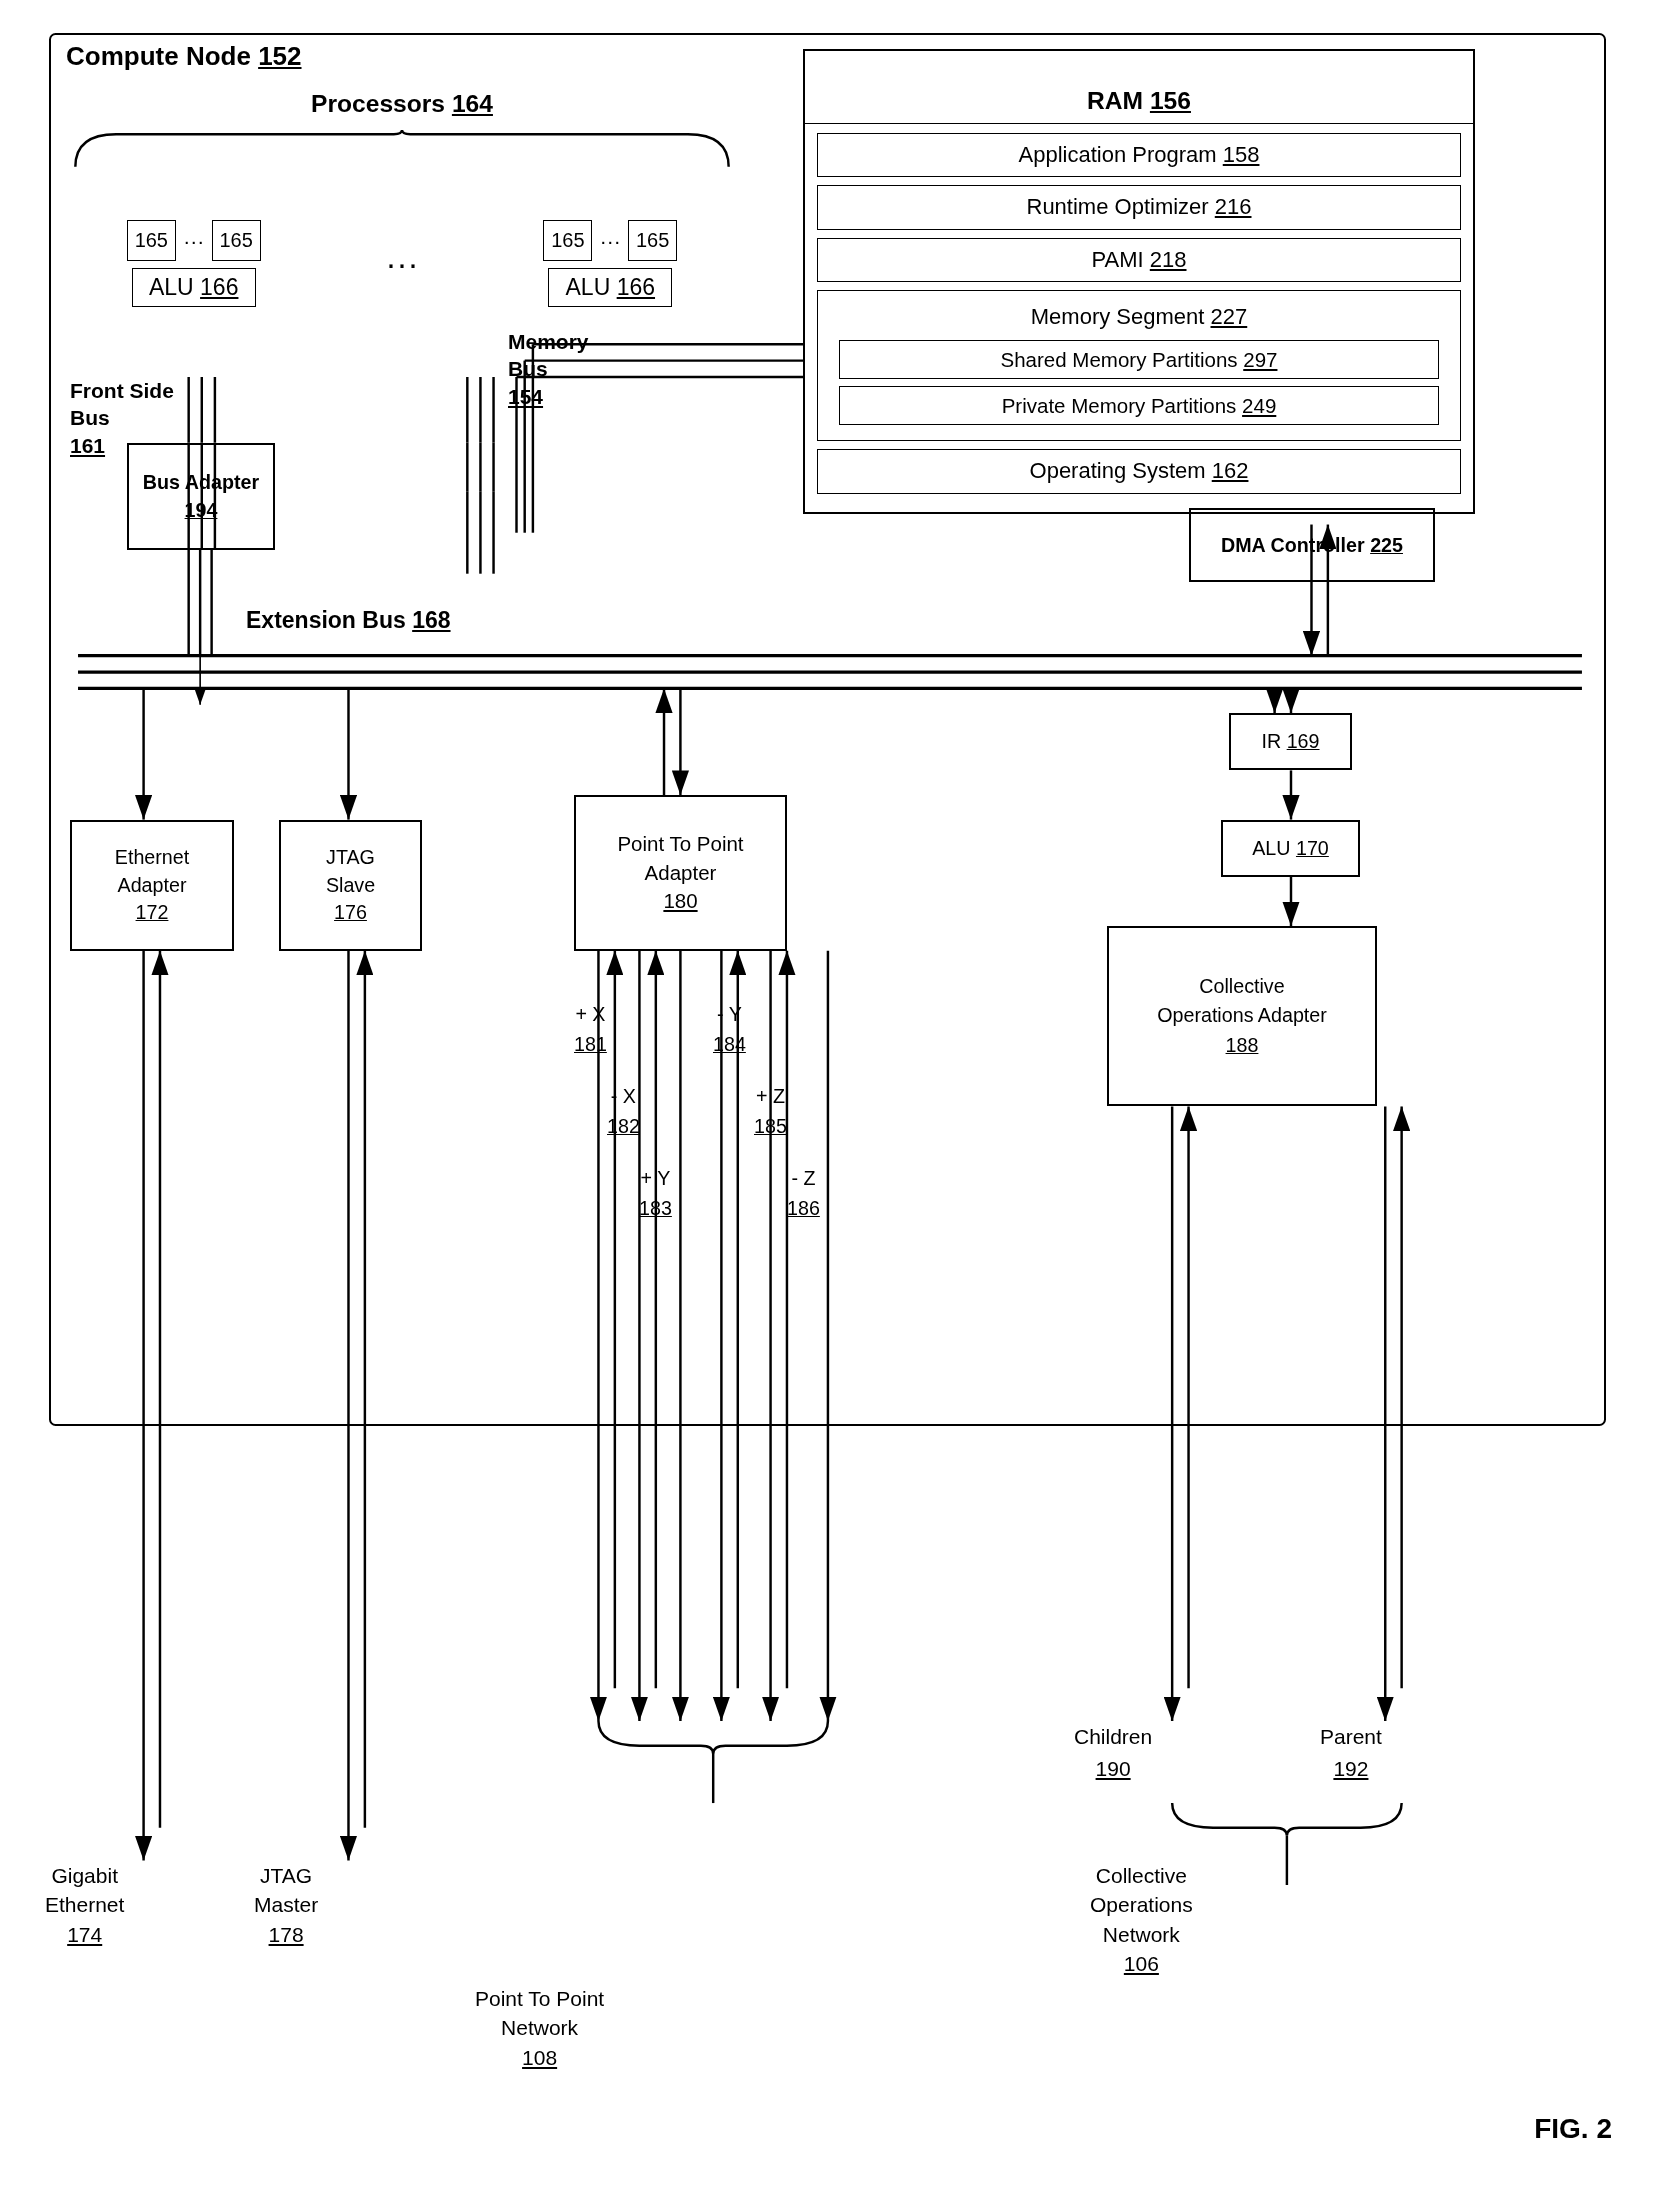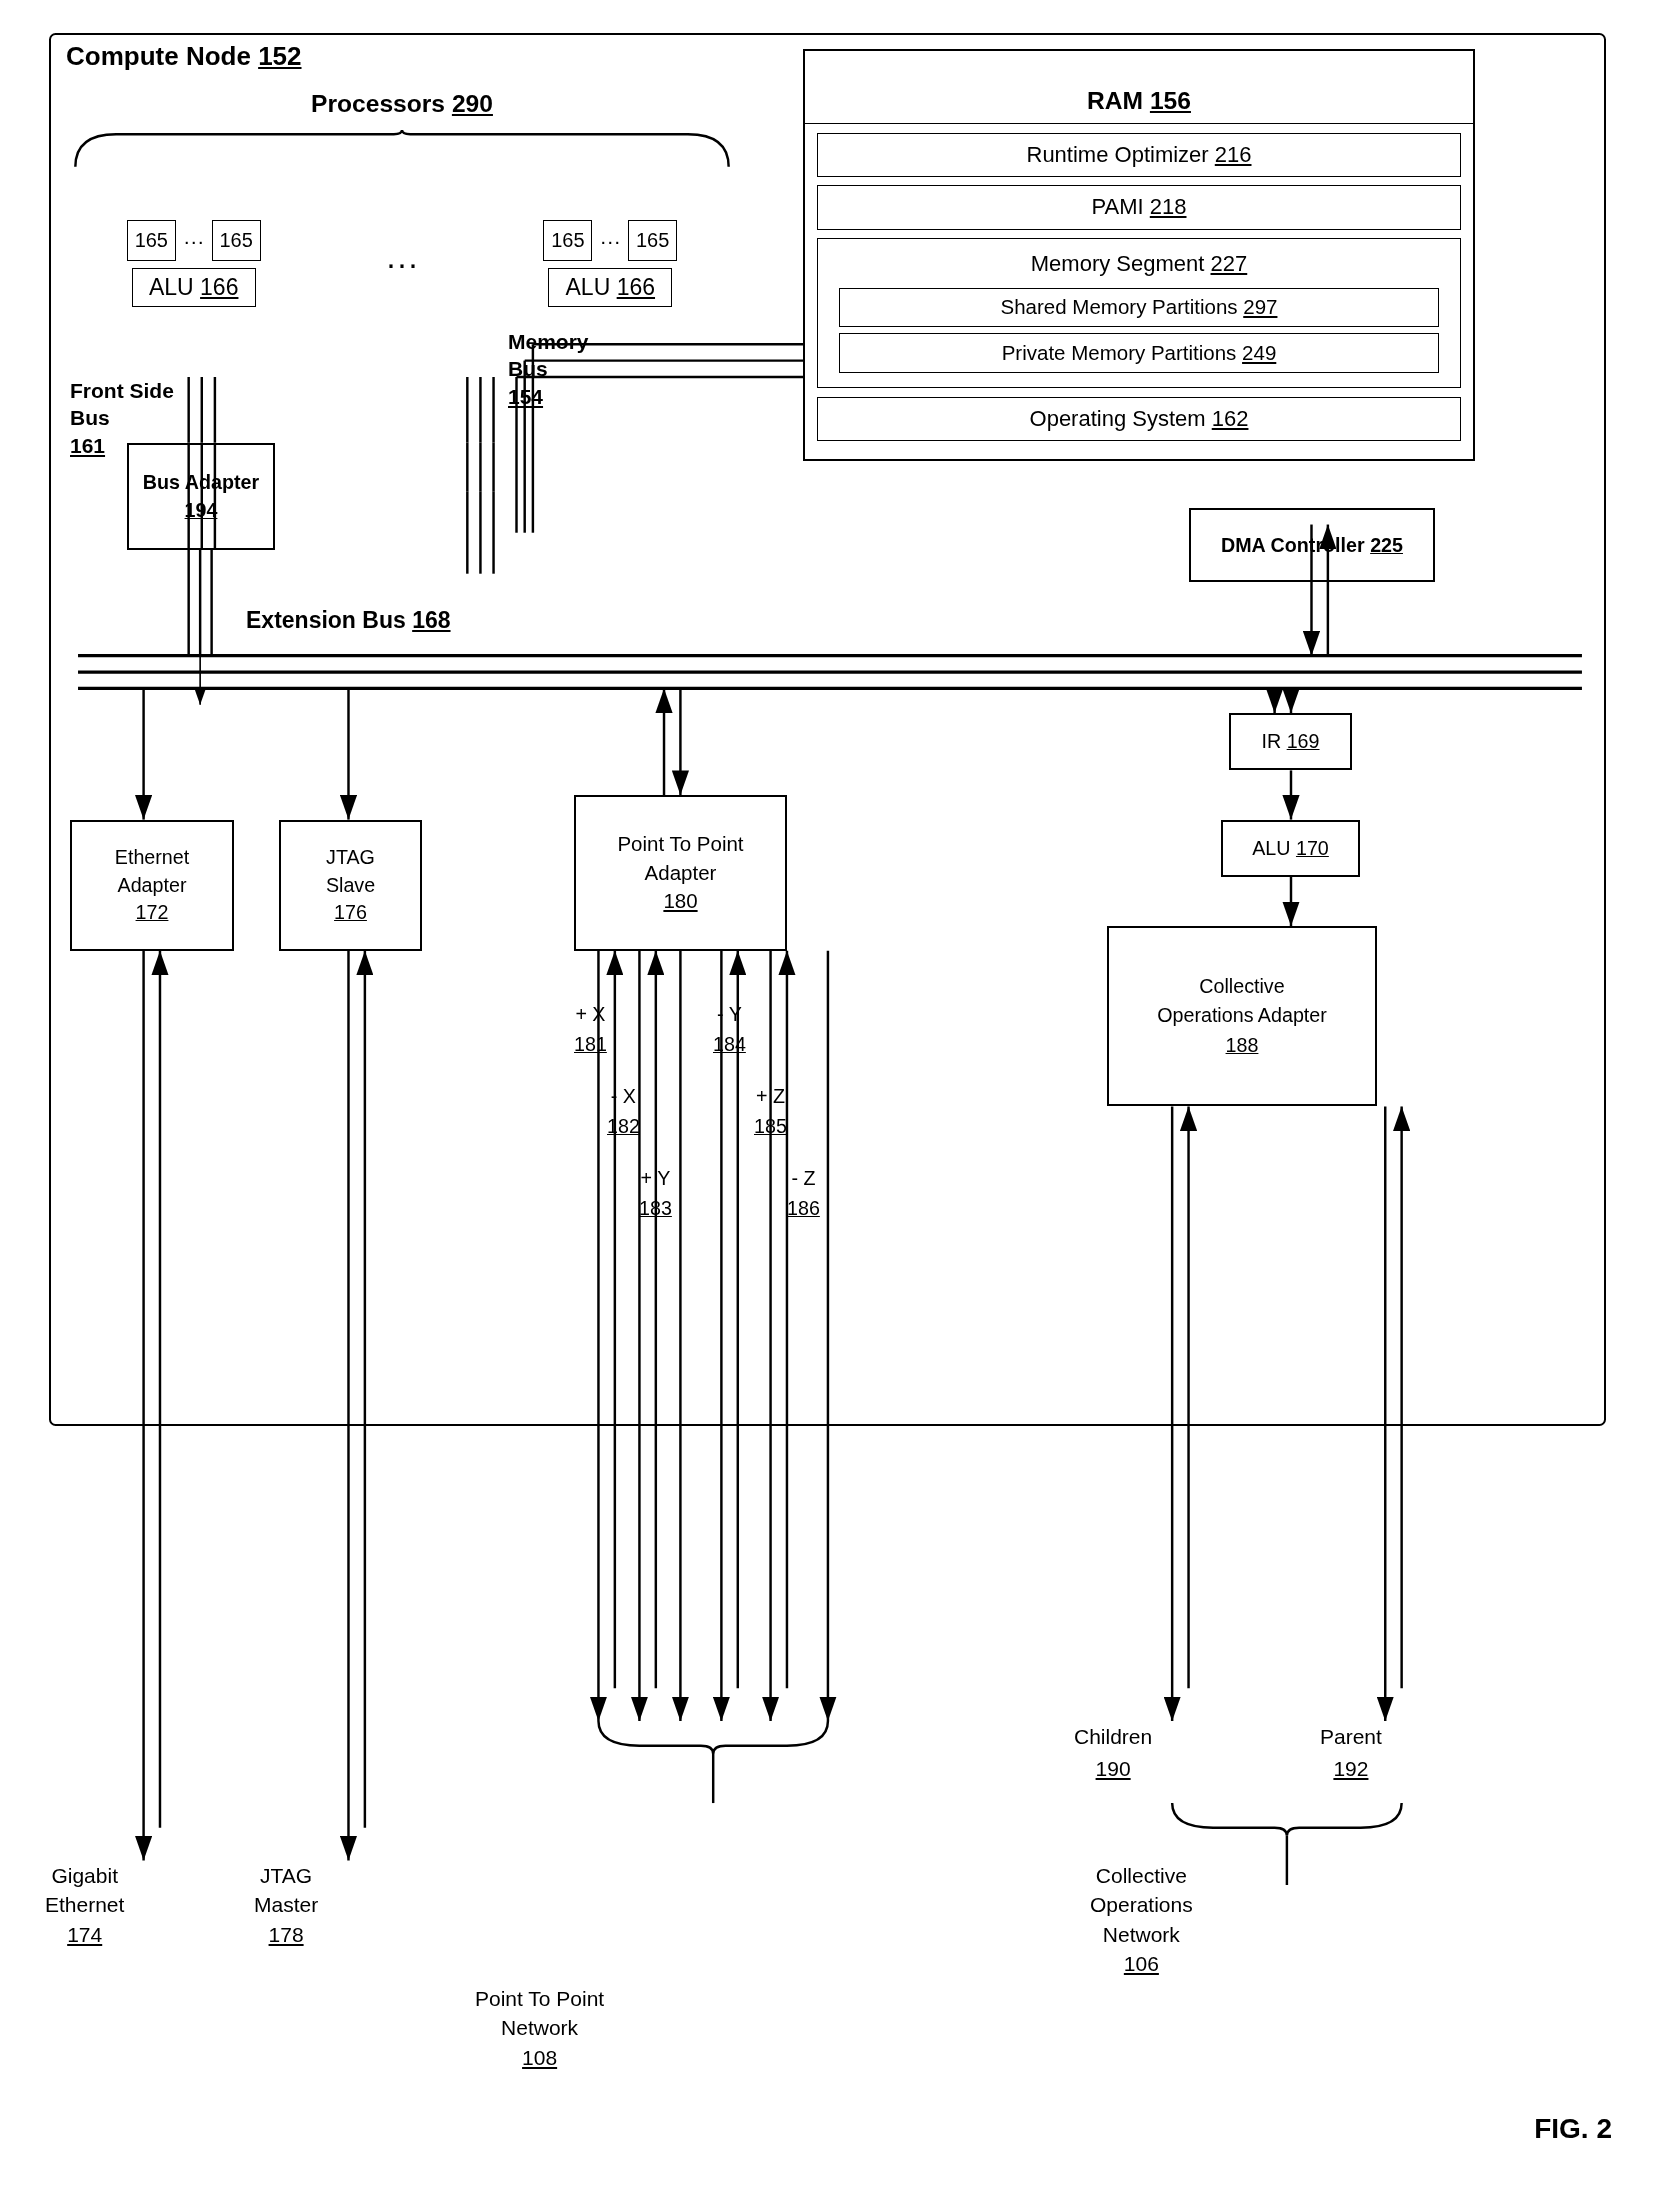--- a/index.html
+++ b/index.html
@@ -349,20 +349,23 @@
   <div class="compute-node-box"></div>
   <div class="compute-node-label">
     <span>Compute Node</span>&nbsp;<span class="underline">152</span>
   </div>
 
   <div class="ram-box">
     <div class="ram-title">
       <span>RAM</span>&nbsp;<span class="underline">156</span>
     </div>
     <div class="ram-item">
+      <span>Application Program</span>&nbsp;<span class="underline">158</span>
+    </div>
+    <div class="ram-item">
       <span>Runtime Optimizer</span>&nbsp;<span class="underline">216</span>
     </div>
     <div class="ram-item">
       <span>PAMI</span>&nbsp;<span class="underline">218</span>
     </div>
     <div class="ram-item memory-segment">
       <div class="memory-segment-title">
         <span>Memory Segment</span>&nbsp;<span class="underline">227</span>
       </div>
       <div class="memory-sub-item">
@@ -373,21 +376,21 @@
       </div>
     </div>
     <div class="ram-item">
       <span>Operating System</span>&nbsp;<span class="underline">162</span>
     </div>
     <div style="height:9.8px;"></div>
   </div>
 
   <div class="processors-section">
     <div class="processors-label">
-      <span>Processors</span>&nbsp;<span class="underline">290</span>
+      <span>Processors</span>&nbsp;<span class="underline">164</span>
     </div>
 
     <svg width="672" height="49" style="display:block;" viewBox="0 0 820 60">
       <path d="M 10 50 Q 10 10 60 10 L 400 10 Q 410 10 410 5 Q 410 10 420 10 L 760 10 Q 810 10 810 50" fill="none" stroke="#000" stroke-width="3"></path>
     </svg>
     <div class="processor-group">
 
       <div class="proc-unit">
         <div class="proc-cores-row">
           <div class="proc-core-box">

